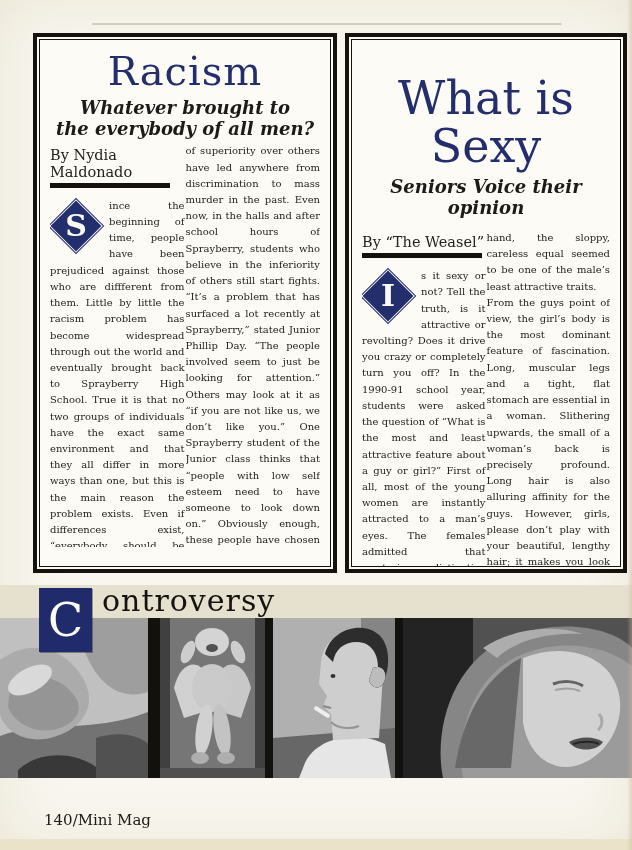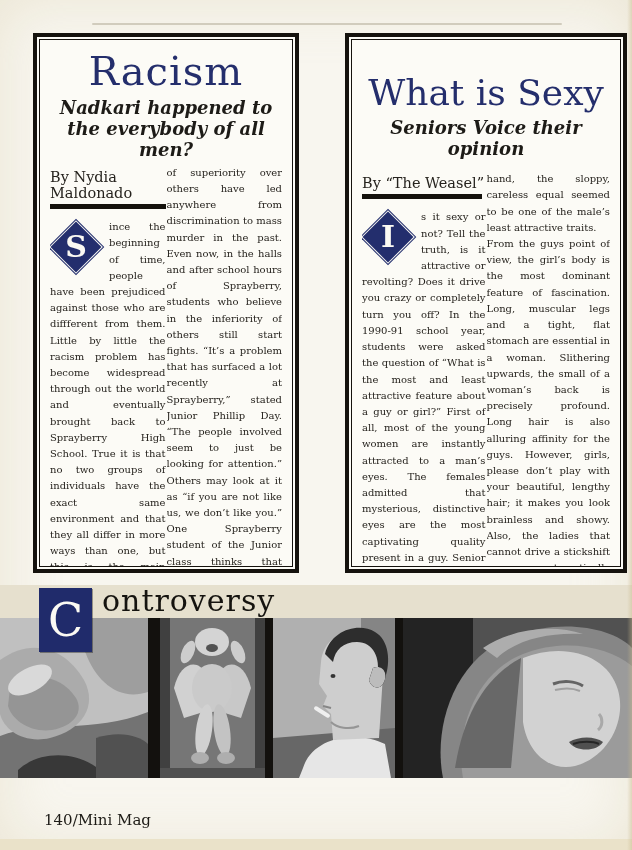--- a/index.html
+++ b/index.html
@@ -11,28 +11,28 @@
   }
   .top-smudge { position:absolute; left:92px; top:23px; width:470px; height:2px;
     background:rgba(125,115,90,.30); border-radius:2px; }
   .bottom-edge { position:absolute; left:0; bottom:0; width:100%; height:11px; background:#eae2c9; }
   .right-edge { position:absolute; right:0; top:0; width:5px; height:100%;
     background:linear-gradient(to left, rgba(200,185,140,.45), rgba(200,185,140,0)); }
 
   
   .article { position:absolute; top:33px; height:540px; background:#fcfbf6;
     border:4px solid #15120d; box-sizing:border-box; }
-  .article.left  { left:33px;  width:266px; }
+  .article.left  { left:33px;  width:304px; }
   .article.right { left:345px; width:282px; }
   .inner { position:absolute; inset:2px; border:1px solid #15120d; padding:6px 10px 0;
     box-sizing:border-box; overflow:hidden; }
 
   .title { margin:4px 0 0; text-align:center; color:#242e6c;
     font-size:40px; line-height:1.05; font-weight:400; letter-spacing:1px; }
-  .article.right .title { font-size:36px; letter-spacing:0;margin-top:28px; }
+  .article.right .title { font-size:46px; letter-spacing:0;margin-top:28px; }
   .subtitle { text-align:center; font-style:italic; font-weight:700;
     font-size:18px; line-height:1.18; margin:5px 0 4px; color:#1d1b17; }
   .article.right .subtitle { margin-bottom:12px; }
 
   .cols { display:flex; gap:1px; height:404px; overflow:hidden; }
   .col { flex:1; min-width:0; text-align:justify; font-size:10px; line-height:16.2px;
     overflow:hidden; }
   .col p { margin:0; }
 
   .byline { font-size:14.5px; margin:4px 0 3px; text-align:left; }
@@ -69,21 +69,21 @@
 </head>
 <body>
 
 <div class="page">
   <div class="top-smudge"></div>
 
   <div class="article left">
     <div class="inner">
       <h1 class="title">Racism</h1>
       <div class="subtitle">
-        <span style="display:block">Nadkari happened to</span>
+        <span style="display:block">Whatever brought to</span>
         <span style="display:block">the everybody of all men?</span>
       </div>
       <div class="cols">
         <div class="col">
           <div class="byline">By Nydia Maldonado</div>
           <div class="byline-bar"></div>
           <div class="dropcap-box">
             <div class="dropcap-diamond"></div>
             <div class="dropcap-letter">S</div>
           </div>

